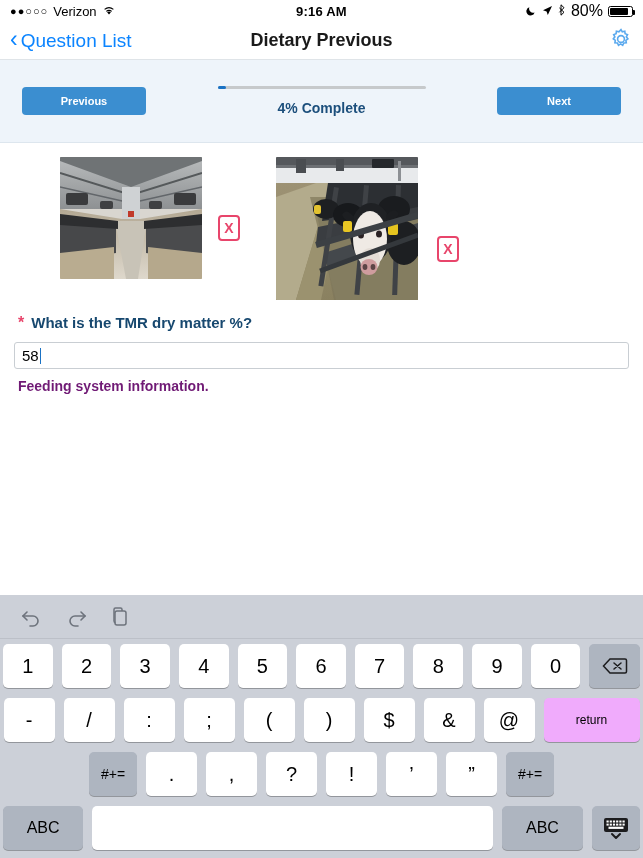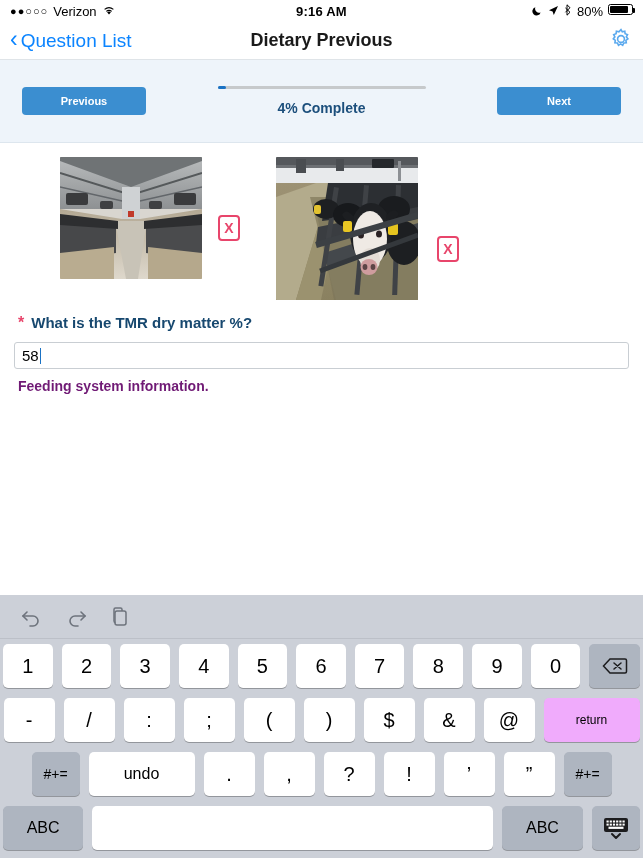--- a/index.html
+++ b/index.html
@@ -12,21 +12,21 @@
   #app { position: relative; width: 643px; height: 858px; }
 
   
   .statusbar {
     height: 22px; display: flex; align-items: center;
     padding: 0 10px; font-size: 13px; color: #000;
     background: #fff;
   }
   .sb-left { display: flex; align-items: center; gap: 5px; flex: 1; }
   .sb-center { flex: 0 0 auto; font-weight: bold; font-size: 13px; letter-spacing: .2px;}
-  .sb-right { display: flex; gap: 5px; flex: 1; justify-content: flex-end; font-size: 13px;}
+  .sb-right { display: flex; align-items: center; gap: 5px; flex: 1; justify-content: flex-end; font-size: 16px;}
   .dots { letter-spacing: 1px; font-size: 11px; }
   .carrier { font-size: 13px; }
   .wifi-ic, .moon-ic, .loc-ic, .bt-ic { display:inline-block; }
   .battery {
     width: 25px; height: 11px; border: 1px solid #000; border-radius: 2.5px;
     position: relative; display: inline-block;
   }
   .battery::after {
     content:""; position: absolute; right: -3px; top: 3px;
     width: 2px; height: 5px; background: #000; border-radius: 0 1px 1px 0;
@@ -368,21 +368,20 @@
         <div class="key k-sym">(</div>
         <div class="key k-sym">)</div>
         <div class="key k-sym">$</div>
         <div class="key k-sym">&amp;</div>
         <div class="key k-sym">@</div>
         <div class="key k-return">return</div>
       </div>
 
       <div class="kb-row row3">
         <div class="key k-shift">#+=</div>
-        <div class="key k-undo">undo</div>
         <div class="key k-sym">.</div>
         <div class="key k-sym">,</div>
         <div class="key k-sym">?</div>
         <div class="key k-sym">!</div>
         <div class="key k-sym">’</div>
         <div class="key k-sym">”</div>
         <div class="key k-shift">#+=</div>
       </div>
 
       <div class="kb-row row4">

